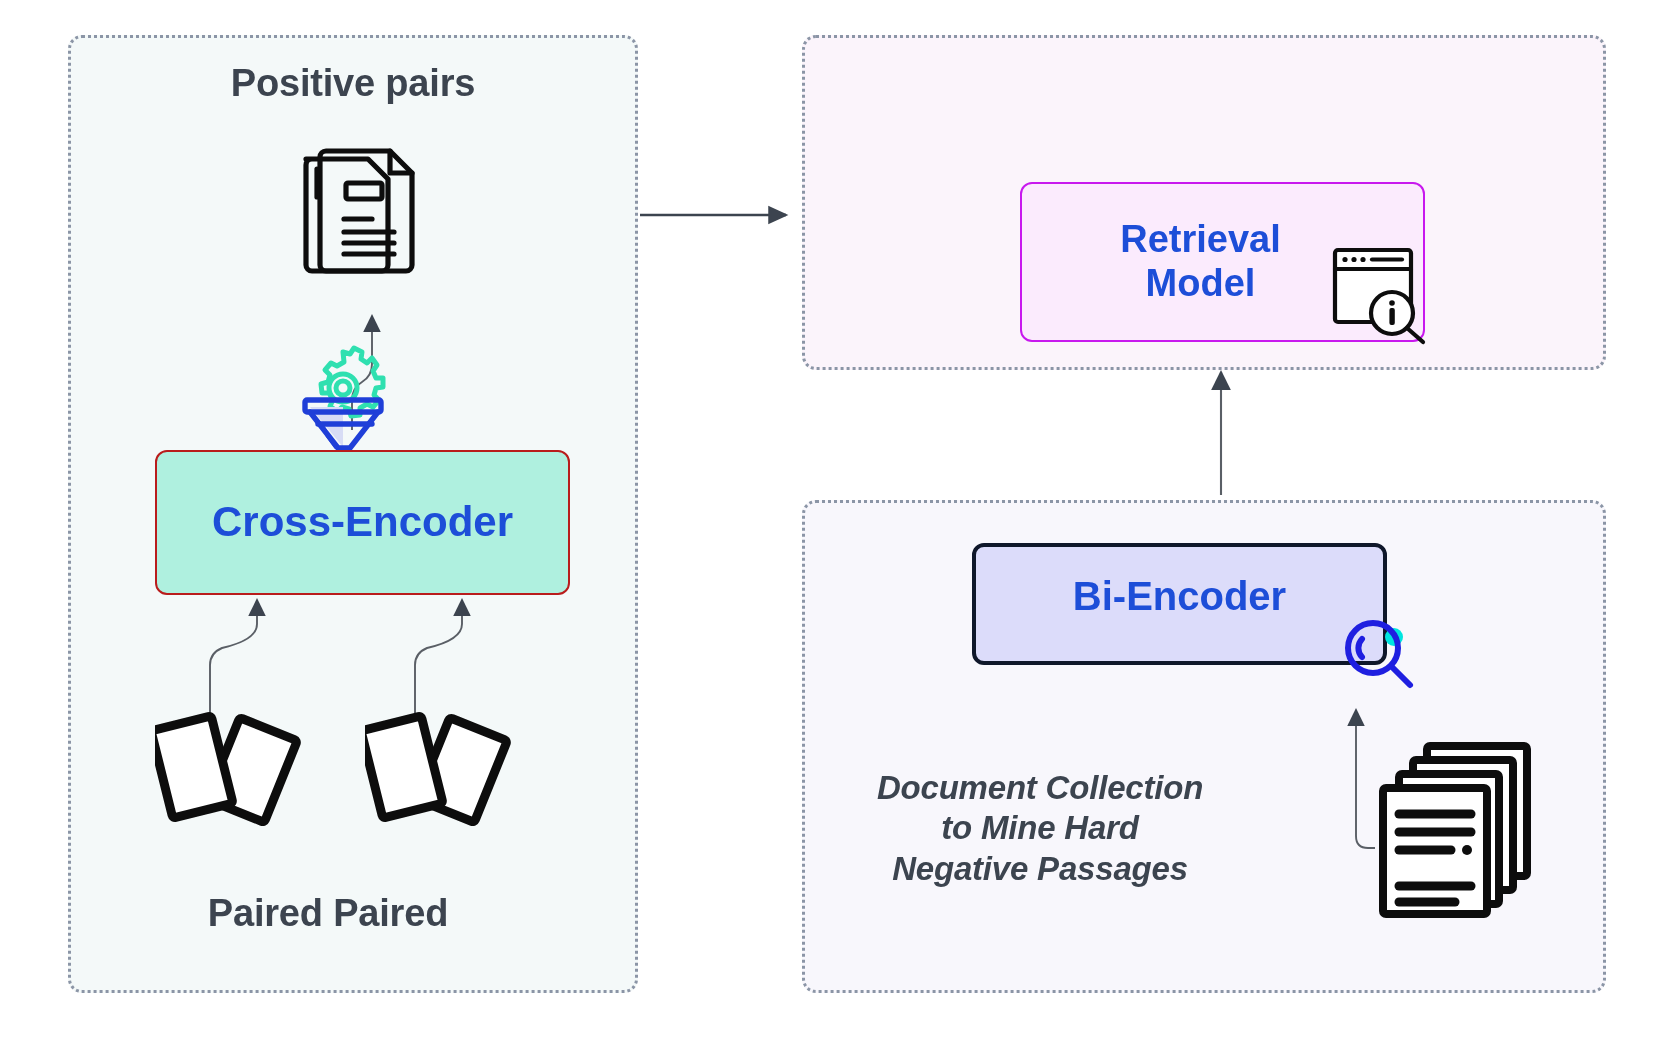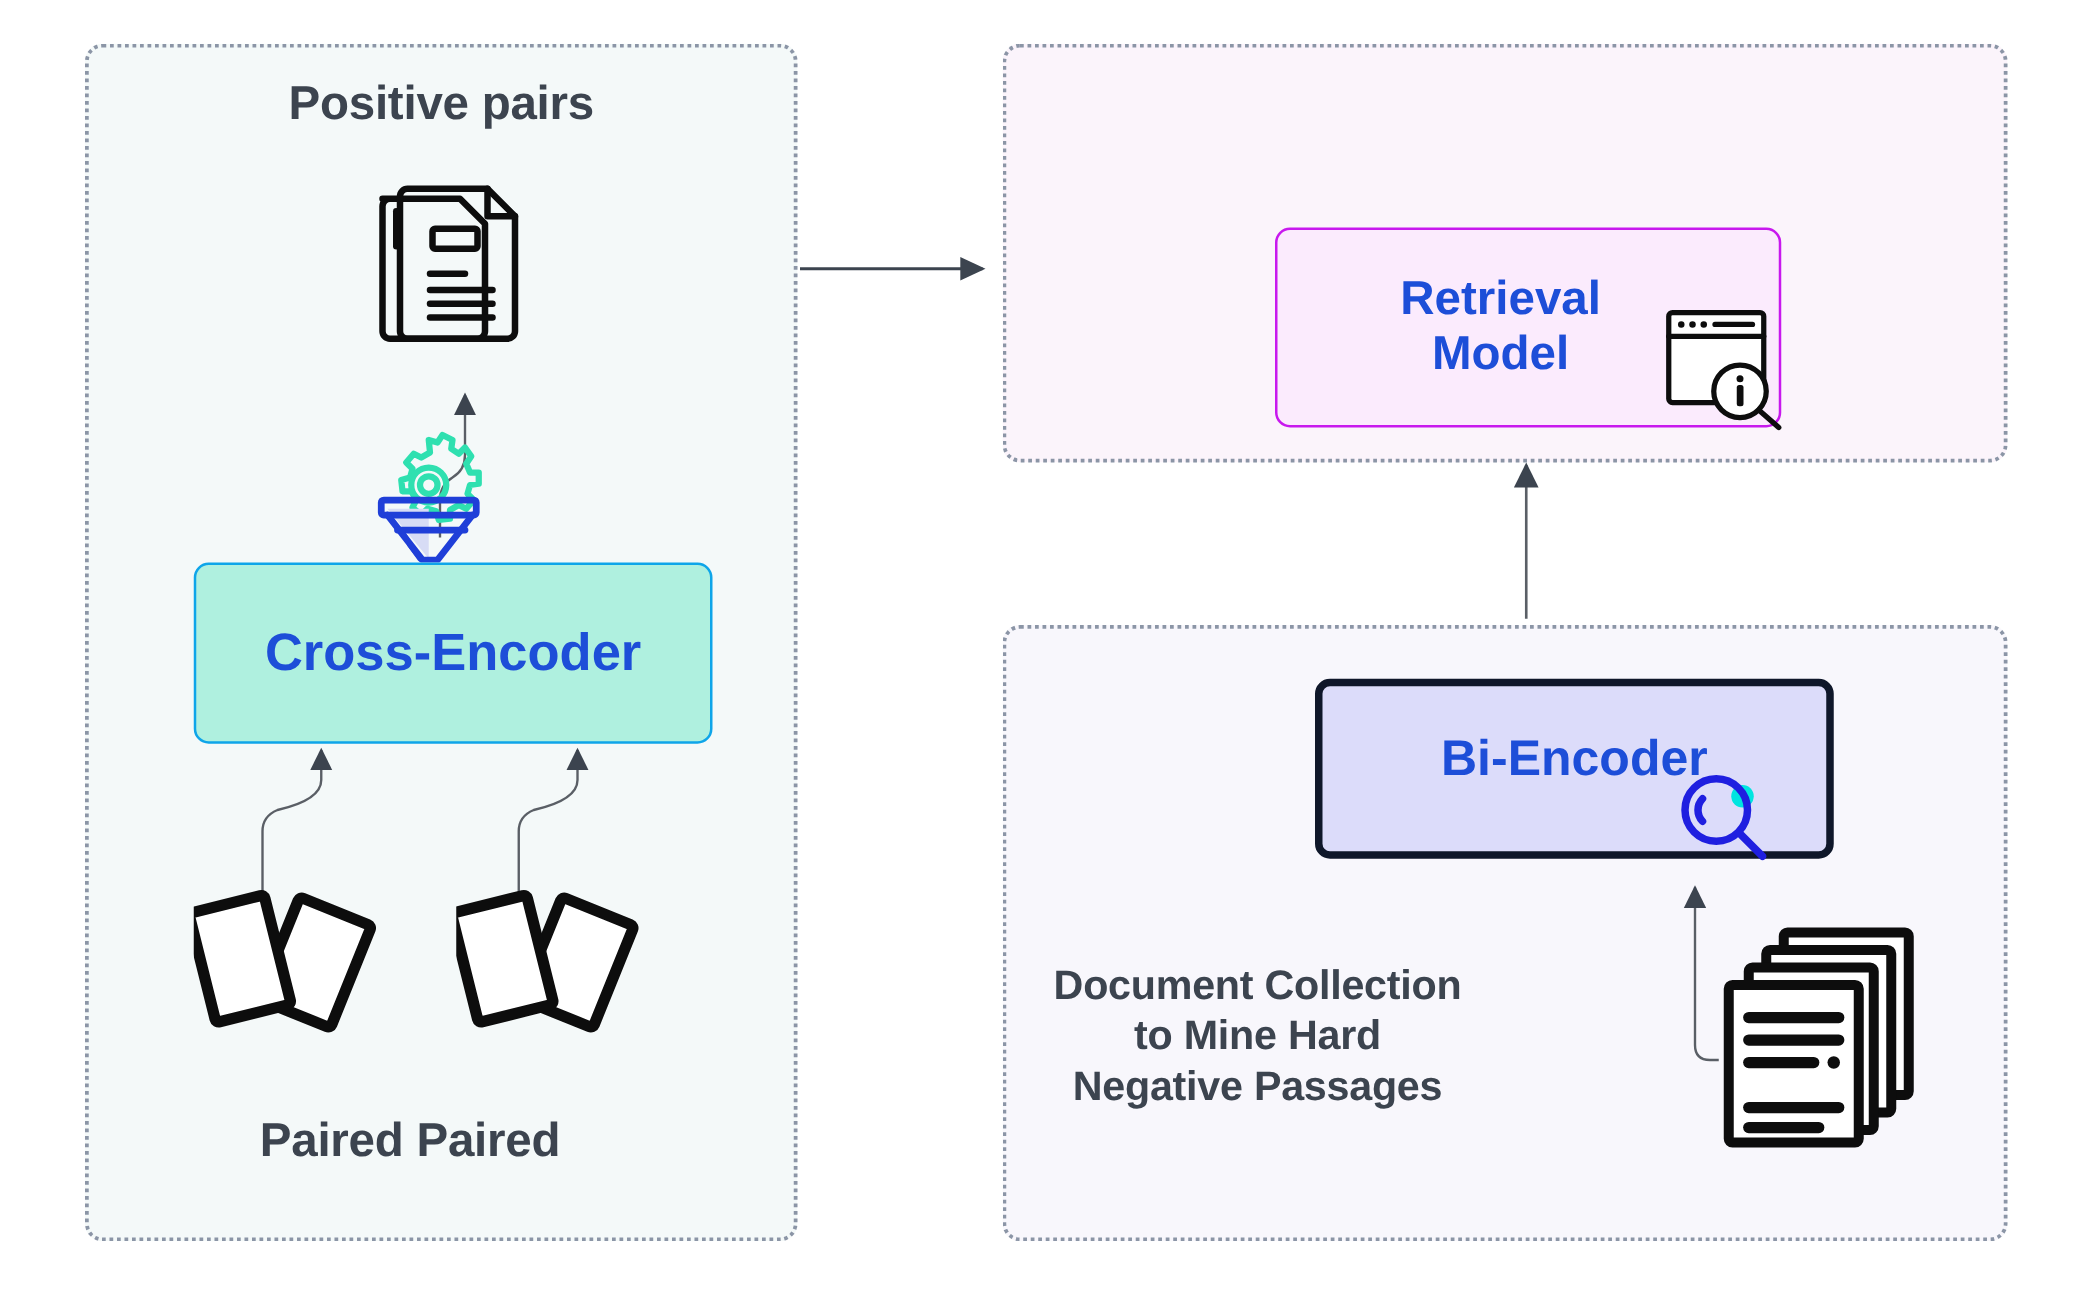--- a/index.html
+++ b/index.html
@@ -64,23 +64,24 @@
     left: 68px; top: 890px;
     width: 520px;
     font-size: 38px;
   }
   #label-training {
     left: 802px; top: 100px;
     width: 804px;
     font-size: 36px;
   }
   #label-doc-collection {
-    left: 796px; top: 768px;
+    left: 830px; top: 768px;
     width: 420px;
     font-size: 33px;
+    font-style: italic;
   }
 
   
   .model-box {
     position: absolute;
     box-sizing: border-box;
     border-radius: 12px;
     display: flex;
     align-items: center;
     justify-content: center;
@@ -91,37 +92,37 @@
     text-align: center;
     line-height: 1.15;
     white-space: pre-line;
     pointer-events: none;
   }
 
   #box-cross-encoder {
     left: 155px; top: 450px;
     width: 415px; height: 145px;
     background: #aff0df;
-    border: 2px solid #0ea5e9;
+    border: 2px solid #b91c1c;
   }
   #box-cross-encoder .model-label { font-size: 42px; }
 
   #box-retrieval-model {
     left: 1020px; top: 182px;
     width: 405px; height: 160px;
     background: #fbebfd;
     border: 2px solid #c818ee;
   }
   #box-retrieval-model .model-label { font-size: 38px; transform: translateX(-22px); }
 
   #box-bi-encoder {
-    left: 1052px; top: 543px;
-    width: 415px; height: 144px;
+    left: 972px; top: 543px;
+    width: 415px; height: 122px;
     background: #dcdcfa;
-    border: 6px solid #0f172a;
+    border: 4px solid #0f172a;
   }
   #box-bi-encoder .model-label { font-size: 40px; transform: translateY(-8px); }
 
   
   .icon-abs { position: absolute; }
 
   #icon-document-positive { left: 300px; top: 145px; width: 120px; height: 135px; }
   #icon-funnel-gear      { left: 288px; top: 340px; width: 110px; height: 110px; }
   #icon-verses-left      { left: 155px; top: 710px; width: 170px; height: 120px; }
   #icon-verses-right     { left: 365px; top: 710px; width: 170px; height: 120px; }

